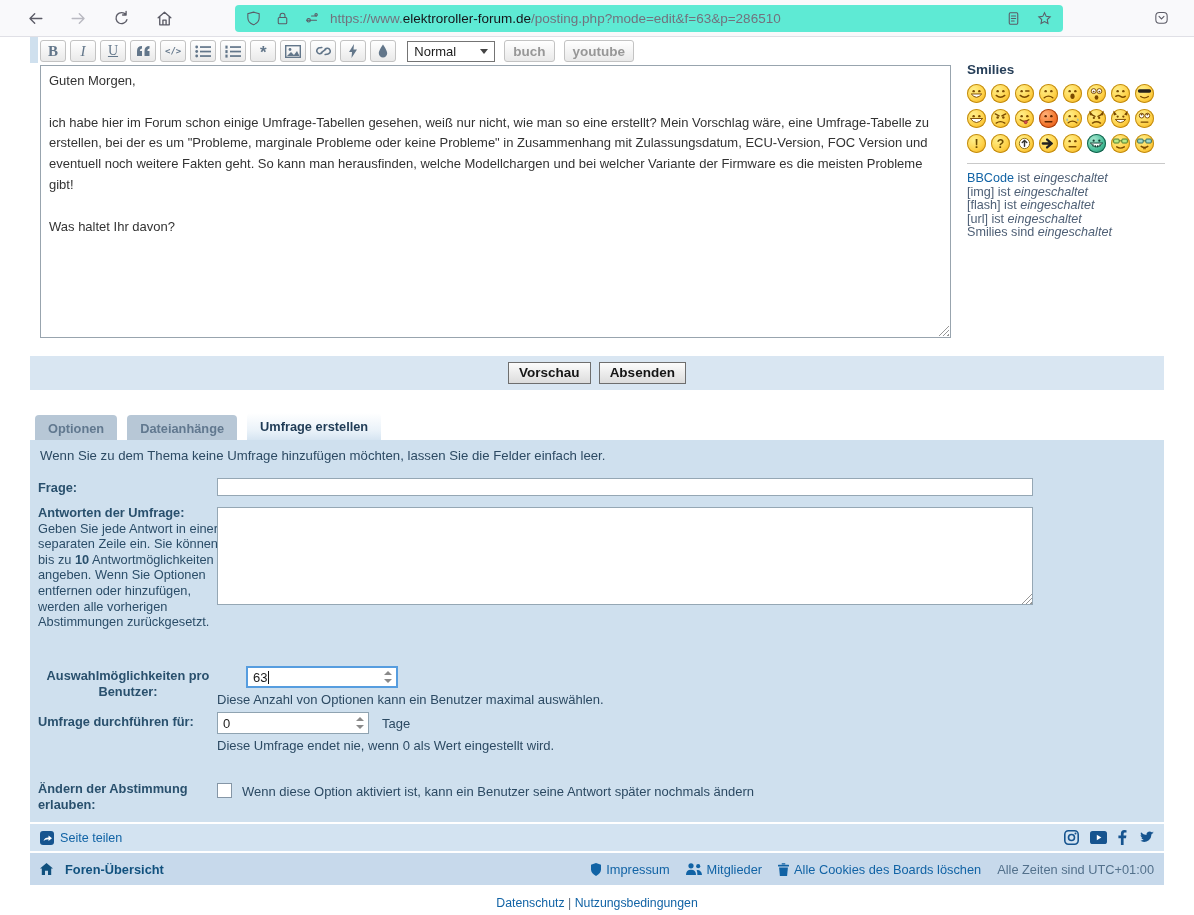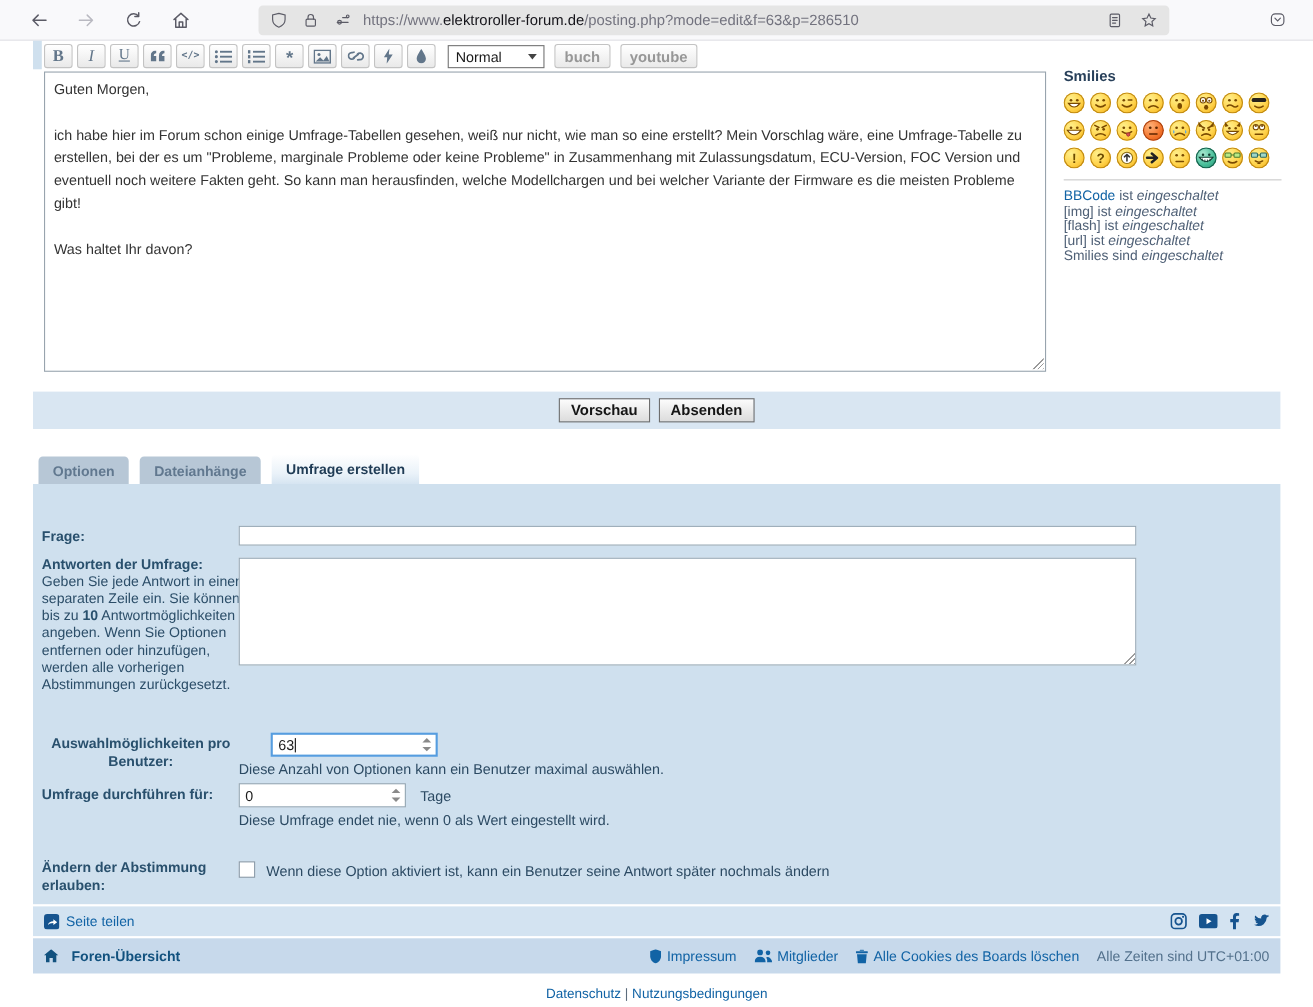--- a/index.html
+++ b/index.html
@@ -10,21 +10,21 @@
   }
   svg { display:block; }
 
   
   .chrome { position:absolute; left:0; top:0; width:1194px; height:37px;
     background:#f9f9fb; border-bottom:1px solid #e0e0e6; }
   .navicons { position:absolute; left:26px; top:0; height:36px; display:flex; align-items:center; gap:24px; }
   .ci { width:19px; height:19px; stroke:#5b5b66; stroke-width:1.7; fill:none; stroke-linecap:round; stroke-linejoin:round; }
   .ci.dis { stroke:#b9b9c1; }
   .urlbar { position:absolute; left:235px; top:5px; width:828px; height:27px;
-    background:#e5e5e5; border-radius:4px; display:flex; align-items:center; padding:0 10px; }
+    background:#5eead4; border-radius:4px; display:flex; align-items:center; padding:0 10px; }
   .ui { width:17px; height:17px; stroke:#5b5b66; stroke-width:1.5; fill:none; stroke-linecap:round; }
   .urlicons { display:flex; gap:12px; align-items:center; margin-right:10px; }
   .urltext { font-size:13.5px; color:#72727e; white-space:nowrap; overflow:hidden; }
   .urltext .dom { color:#15141a; }
   .urlbar-right { margin-left:auto; display:flex; gap:14px; align-items:center; }
   .pocket { position:absolute; right:24px; top:9px; }
 
   
   .sliver { position:absolute; left:30px; top:37px; width:8px; height:26px; background:#cfe0ee; }
 
@@ -442,20 +442,21 @@
   <button class="btn">Absenden</button>
 </div>
 
 <div class="tabs">
   <div class="tab">Optionen</div>
   <div class="tab">Dateianhänge</div>
   <div class="tab active">Umfrage erstellen</div>
 </div>
 
 <div class="poll">
+  <div class="intro">Wenn Sie zu dem Thema keine Umfrage hinzufügen möchten, lassen Sie die Felder einfach leer.</div>
 
   <div class="plabel" style="top:40px;"><b>Frage:</b></div>
   <input class="tinput" style="left: 187px; top: 38px; width: 816px; height: 18px;" value="">
 
   <div class="plabel" style="top:65px;">
     <b>Antworten der Umfrage:</b>
     <span class="phelp"><span>Geben Sie jede Antwort in einer separaten Zeile ein. Sie können bis zu </span><b>10</b><span> Antwortmöglichkeiten angeben. Wenn Sie Optionen entfernen oder hinzufügen, werden alle vorherigen Abstimmungen zurückgesetzt.</span></span>
   </div>
   <textarea class="panstext" style=""></textarea>
   <div class="rhandle" style="left:991px; top:153px;"></div>

